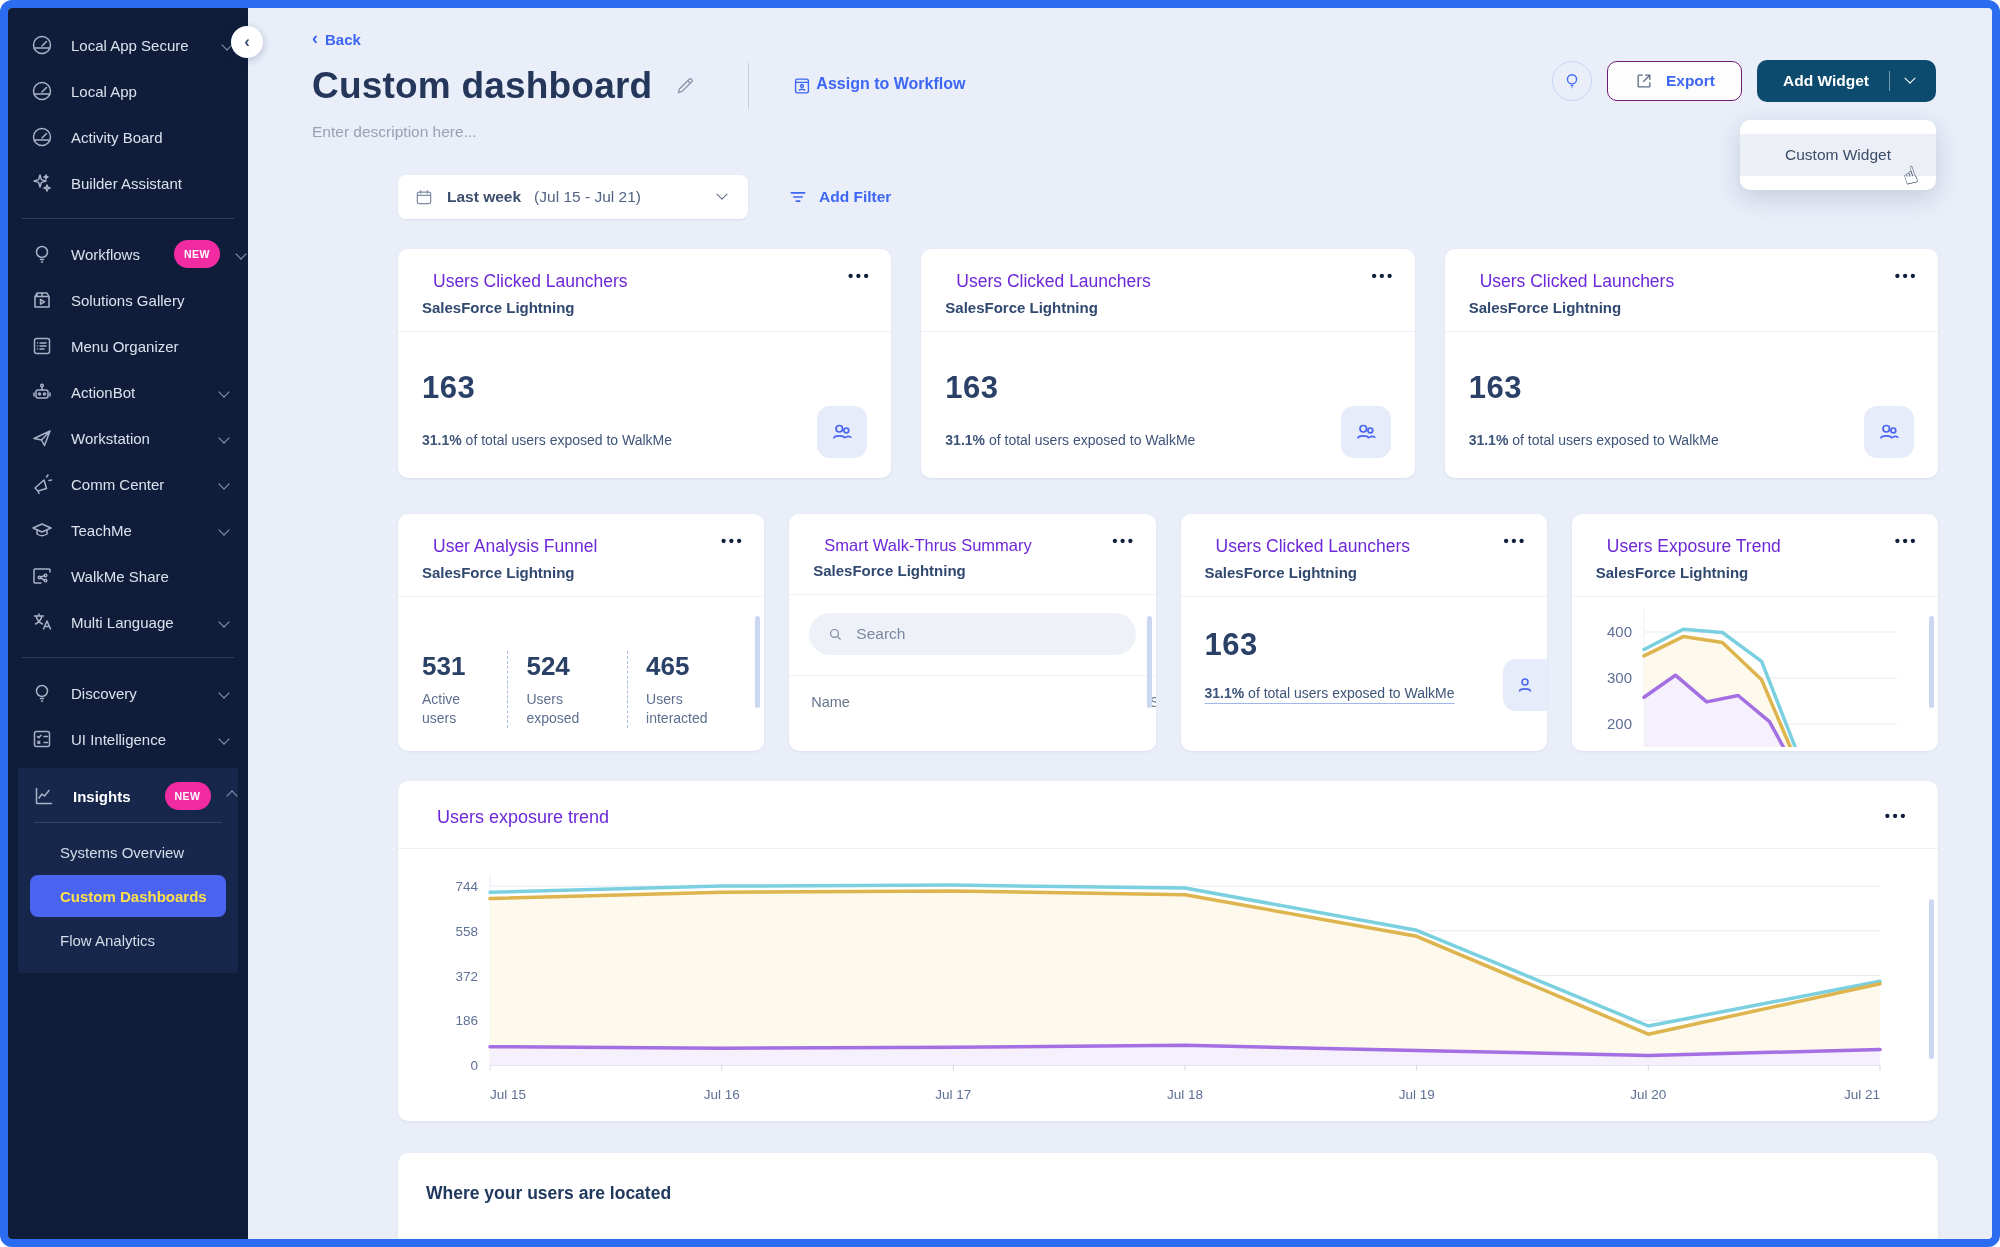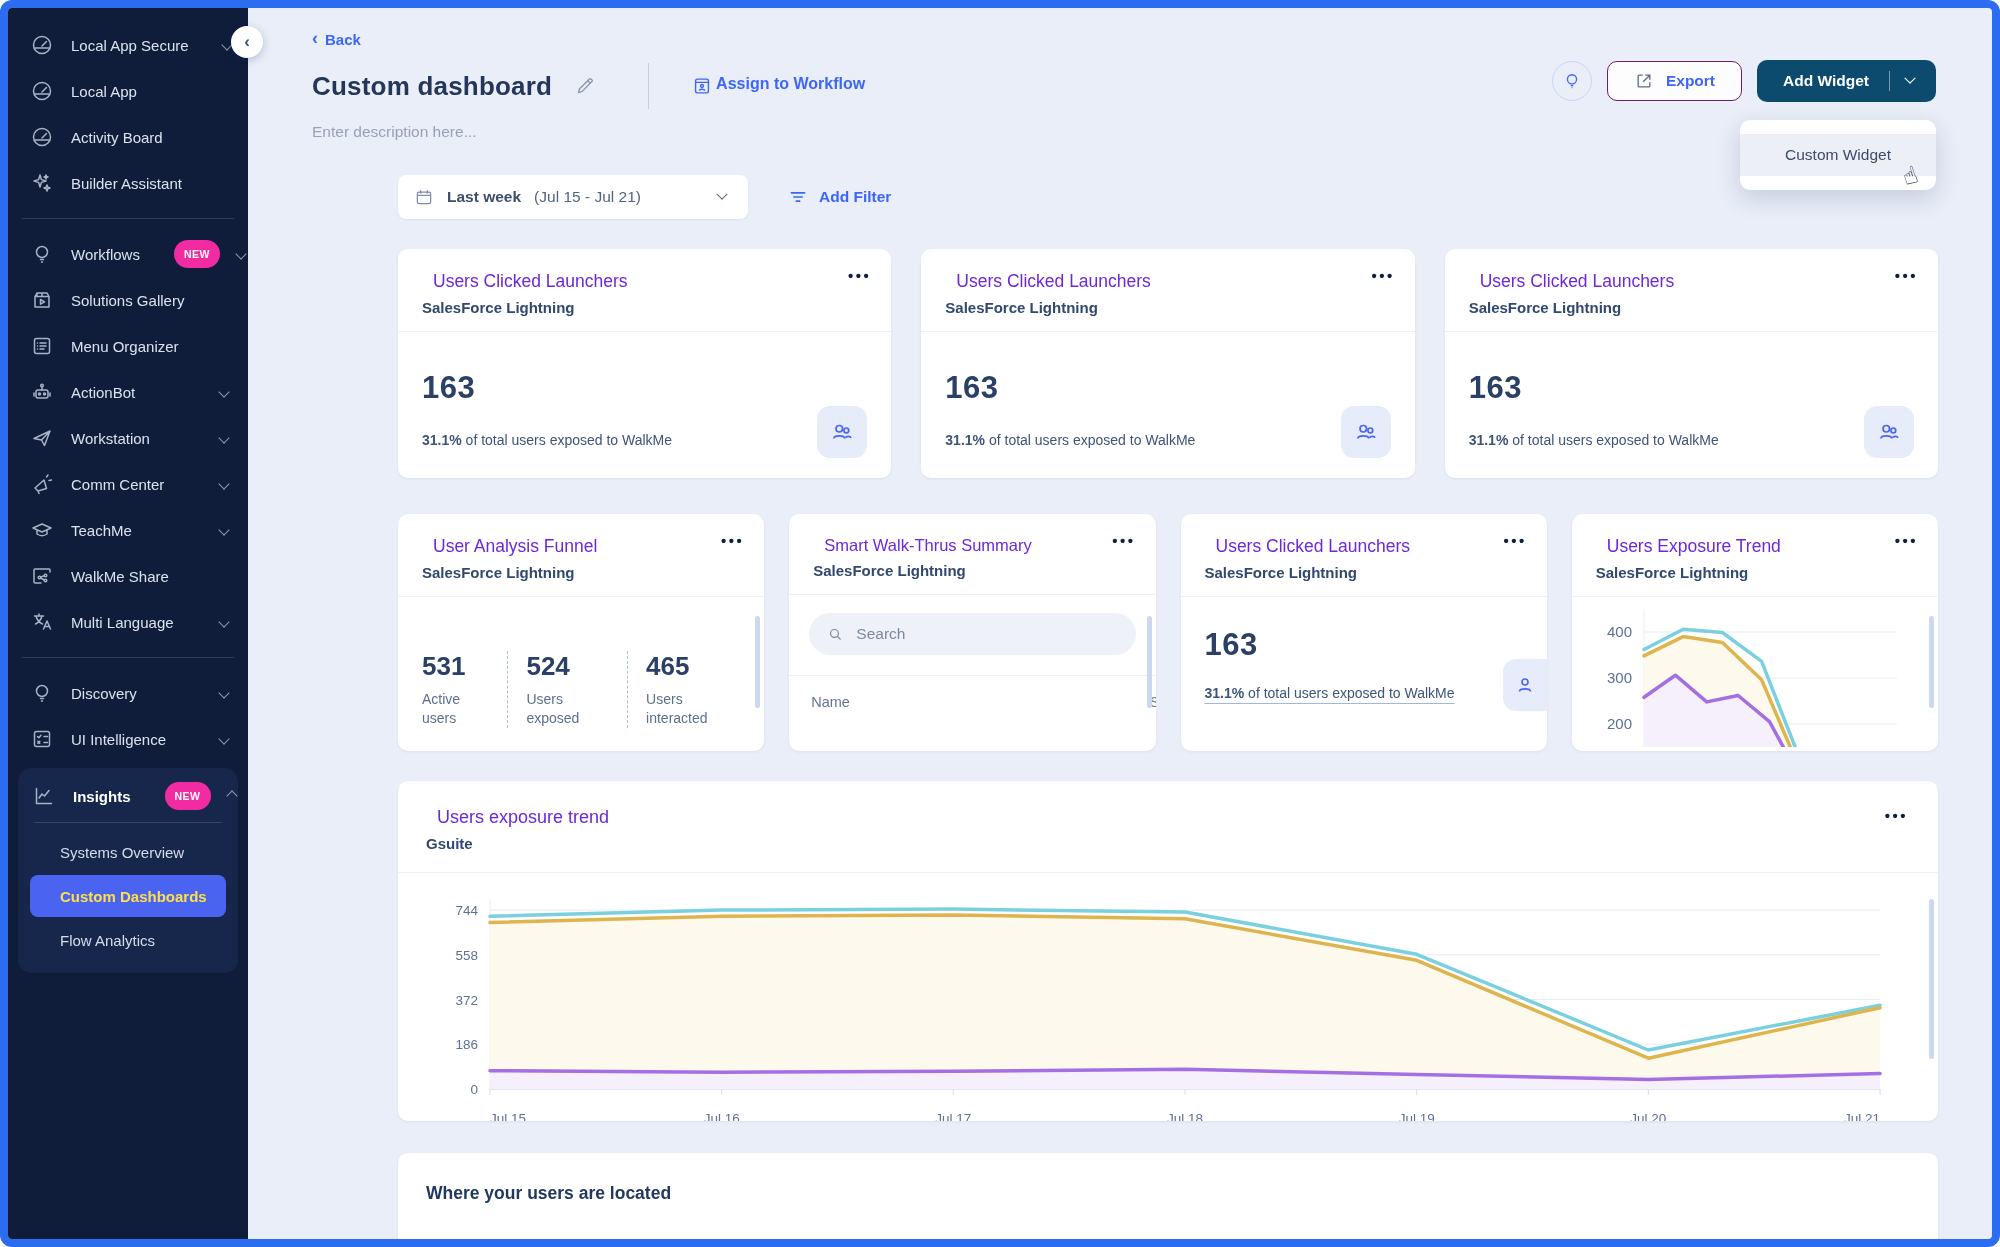--- a/index.html
+++ b/index.html
@@ -11,34 +11,34 @@
   .collapse-btn { position:absolute; top:18px; right:-15px; width:32px; height:32px; border-radius:50%; background:#fff; border:none; box-shadow:0 2px 8px rgba(20,40,90,.25); color:#3c4f74; font-size:17px; font-weight:bold; cursor:pointer; display:flex; align-items:center; justify-content:center; z-index:20; }
   .nav-item { height:46px; display:flex; align-items:center; gap:17px; padding:0 16px 0 22px; font-size:15px; cursor:pointer; }
   .nav-item .nicon { width:24px; height:24px; flex:none; display:flex; align-items:center; justify-content:center; }
   .nicon svg { stroke:#b9c3d6; fill:none; stroke-width:1.5; stroke-linecap:round; stroke-linejoin:round; opacity:.9; }
   .nlabel { white-space:nowrap; }
   .spacer { flex:1; }
   .chev { width:8px; height:8px; border-right:1.7px solid #8b98b3; border-bottom:1.7px solid #8b98b3; transform:rotate(45deg); margin-right:4px; flex:none; }
   .chev.up { transform:rotate(225deg); }
   .badge { background:#f32ba3; color:#fff; font-size:10.5px; font-weight:bold; letter-spacing:.5px; border-radius:999px; padding:8px 10px; flex:none; }
   .nav-divider { height:1px; background:rgba(160,176,205,.22); margin:12px 14px; }
-  .insights-panel { background:#16274b; border-radius:14px; margin:6px 10px 0; padding:4px 0 10px; }
+  .insights-panel { background:#16274b; border-radius:0; margin:6px 10px 0; padding:4px 0 10px; }
   .insights-panel .nav-item { padding:0 12px 0 14px; height:48px; }
   .insights-panel .nlabel { font-weight:bold; color:#fff; }
   .inner-divider { height:1px; background:rgba(160,176,205,.22); margin:2px 16px 8px; }
   .sub-item { height:42px; display:flex; align-items:center; padding-left:30px; margin:2px 12px; font-size:15px; color:#d5dcea; border-radius:8px; cursor:pointer; white-space:nowrap; }
   .sub-item.active { background:#4a63f1; color:#fde047; font-weight:bold; }
 
   
   .main { flex:1; position:relative; overflow:hidden; }
   .header-block { padding:22px 56px 0 64px; position:relative; }
   .back-link { display:inline-flex; align-items:center; gap:7px; color:#3e66f4; font-size:15px; font-weight:bold; cursor:pointer; }
   .back-chev { font-size:18px; line-height:1; transform:translateY(-1px); }
   .title-row { display:flex; align-items:center; margin-top:14px; }
-  .page-title { font-size:26px; font-weight:bold; color:#25365b; letter-spacing:.2px; }
+  .page-title { font-size:37px; font-weight:bold; color:#25365b; letter-spacing:.2px; }
   .pencil { margin-left:22px; cursor:pointer; display:flex; }
   .pencil svg { stroke:#8e99ad; fill:none; stroke-width:1.5; }
   .v-div { width:1px; height:46px; background:#c6cedf; margin:0 42px 0 52px; }
   .assign-link { display:inline-flex; align-items:flex-start; gap:3px; color:#3e66f4; font-size:16px; font-weight:bold; cursor:pointer; }
   .assign-link svg { stroke:#3e66f4; fill:none; stroke-width:1.5; }
   .desc-input { border:none; background:transparent; outline:none; color:#99a2b5; font-size:15.5px; margin-top:14px; width:420px; font-family:inherit; }
   .desc-input::placeholder { color:#99a2b5; }
 
   .controls { position:absolute; top:52px; right:56px; display:flex; align-items:center; gap:15px; }
   .bulb-btn { width:40px; height:40px; border-radius:50%; background:transparent; border:1px solid #c9d6f5; display:flex; align-items:center; justify-content:center; cursor:pointer; }
@@ -535,21 +535,20 @@
                 <polyline points="64.0,100.3 95.4,78.2 126.7,104.9 158.1,98.5 189.5,124.7 220.9,182.2" fill="none" stroke="#a36fe3" stroke-width="3.5" stroke-linejoin="round" stroke-linecap="round"></polyline>
               </svg>
             </div>
           <div class="scroll-thumb" style="top:102px;height:92px;"></div>
         </div>
       </div>
 
       <div class="card bigcard">
         <div class="card-head">
           <div class="card-title">Users exposure trend</div>
-          <div class="card-sub">Gsuite</div>
           <button class="card-menu" style="top:26px;right:30px;">•••</button>
         </div>
         <div class="card-hr"></div>
         <div class="chart-wrap">
             <svg width="1480" height="248" viewBox="0 0 1480 248">
               <line x1="66" x2="1456" y1="27.063291139240505" y2="27.063291139240505" stroke="#e9eaf3" stroke-width="1"></line>
               <text x="54" y="32.063291139240505" text-anchor="end" fill="#5e7095" font-size="13.5">744</text>
               <line x1="66" x2="1456" y1="71.79746835443038" y2="71.79746835443038" stroke="#e9eaf3" stroke-width="1"></line>
               <text x="54" y="76.79746835443038" text-anchor="end" fill="#5e7095" font-size="13.5">558</text>
               <line x1="66" x2="1456" y1="116.53164556962025" y2="116.53164556962025" stroke="#e9eaf3" stroke-width="1"></line>

